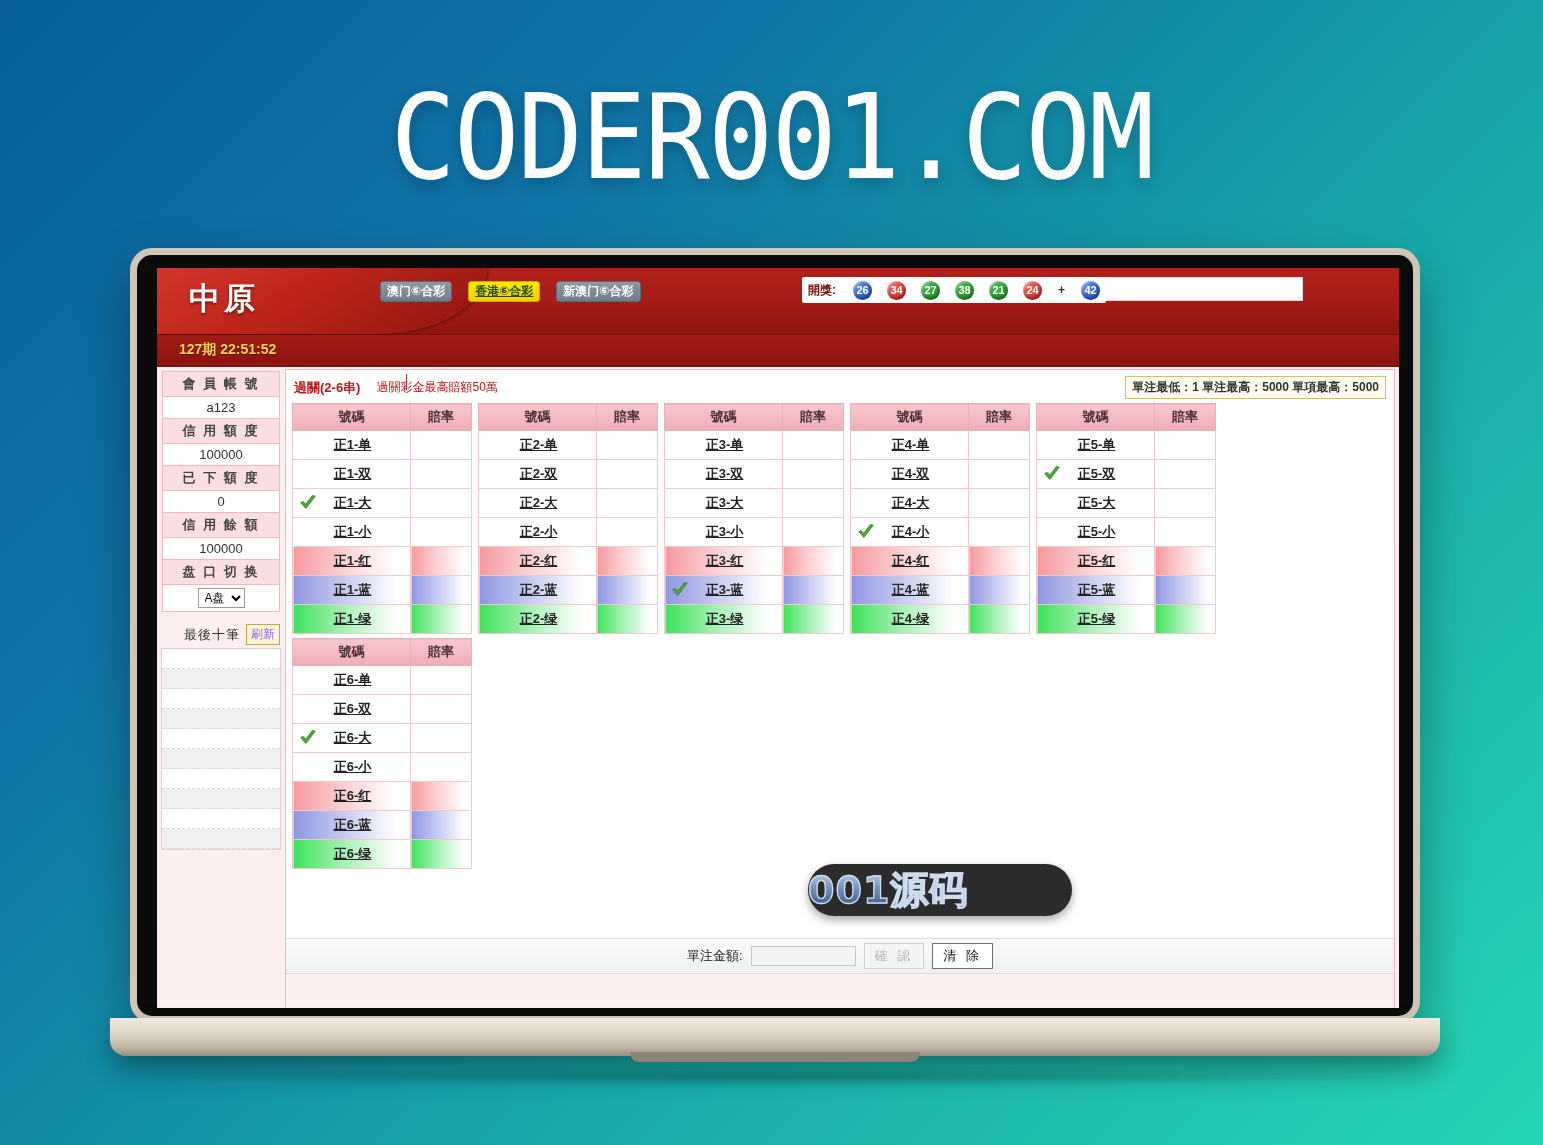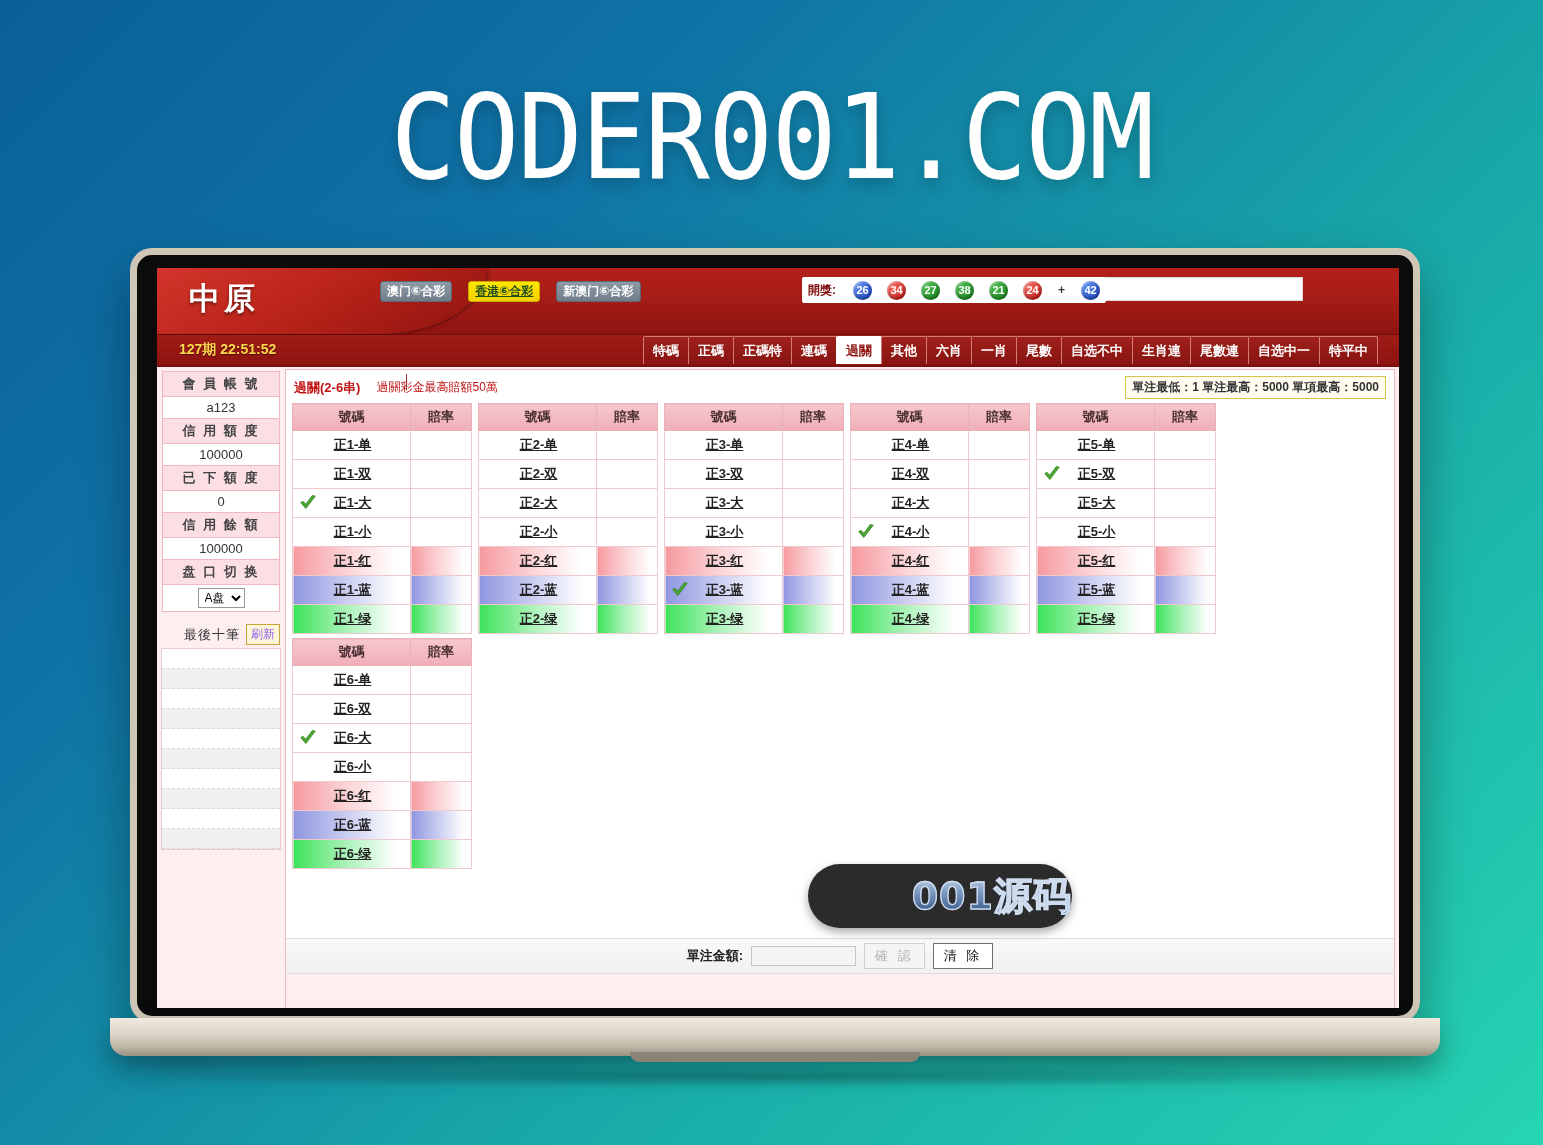--- a/index.html
+++ b/index.html
@@ -178,37 +178,37 @@
   tr.c-blue td{background:linear-gradient(90deg,#8f96e0 0%,#c9cdf0 45%,#ffffff 88%);}
   tr.c-green td{background:linear-gradient(90deg,#3ee35a 0%,#aaf2b8 45%,#ffffff 88%);}
   .caret{position:absolute;left:120px;top:4px;width:1px;height:16px;background:#a33;}
 
   .foot{
     position:absolute;left:0;right:0;bottom:36px;height:34px;
     background:linear-gradient(180deg,#fafafa,#f0f0f0);
     border-top:1px solid #dcdcdc;border-bottom:1px solid #dcdcdc;
     display:flex;align-items:center;justify-content:center;gap:8px;
   }
-  .foot-lbl{font-size:13px;font-weight:bold;color:#222;}
+  .foot-lbl{font-size:13px;font-weight:normal;color:#222;}
   .amount-input{
     width:97px;height:18px;border:1px solid #c6c6c6;background:#f4f4f4;
     font-size:13px;padding:0 3px;
   }
   .btn{
     font-size:13px;padding:3px 10px;border:1px solid #6f6f6f;background:#ffffff;
     color:#111;cursor:pointer;letter-spacing:3px;
   }
   .btn.dis{color:#b3b3b3;border-color:#cfcfcf;background:#f4f4f4;cursor:default;}
   .foot-pad{position:absolute;left:0;right:0;bottom:0;height:36px;background:#fdeef0;}
 
   
   #watermark{
-    position:absolute;left:651px;top:596px;width:264px;height:64px;
+    position:absolute;left:651px;top:596px;width:264px;height:52px;
     background:#2b2b2b;border-radius:33px;
-    display:flex;align-items:center;justify-content:flex-end;
+    display:flex;align-items:center;justify-content:flex-start;
     box-shadow:0 4px 10px rgba(0,0,0,.35);
   }
   #watermark .wm-text{
     font-family:"DejaVu Sans","Liberation Sans",sans-serif;
     font-size:38px;font-weight:bold;letter-spacing:1px;
     background:linear-gradient(180deg,#dfe9f5 0%,#7f9cc4 40%,#1b3d6e 100%);
     -webkit-background-clip:text;background-clip:text;color:transparent;
     -webkit-text-stroke:1.3px #cfdced;
   }
 </style>
@@ -243,36 +243,20 @@
             <span class="ball green">21</span>
             <span class="ball red">24</span>
             <span class="plus">+</span>
             <span class="ball blue">42</span>
           </div>
 
         </div>
 
         <div class="strip">
           <div class="period">127期 22:51:52</div>
-          <div class="tabs">
-            <span class="tab">特碼</span>
-            <span class="tab">正碼</span>
-            <span class="tab">正碼特</span>
-            <span class="tab">連碼</span>
-            <span class="tab on">過關</span>
-            <span class="tab">其他</span>
-            <span class="tab">六肖</span>
-            <span class="tab">一肖</span>
-            <span class="tab">尾數</span>
-            <span class="tab">自选不中</span>
-            <span class="tab">生肖連</span>
-            <span class="tab">尾數連</span>
-            <span class="tab">自选中一</span>
-            <span class="tab">特平中</span>
-          </div>
         </div>
 
         <div class="body">
 
           <div class="side">
             <table class="side-tbl">
               <tbody>
                   <tr>
                     <td class="hd">會 員 帳 號</td>
                   </tr>

